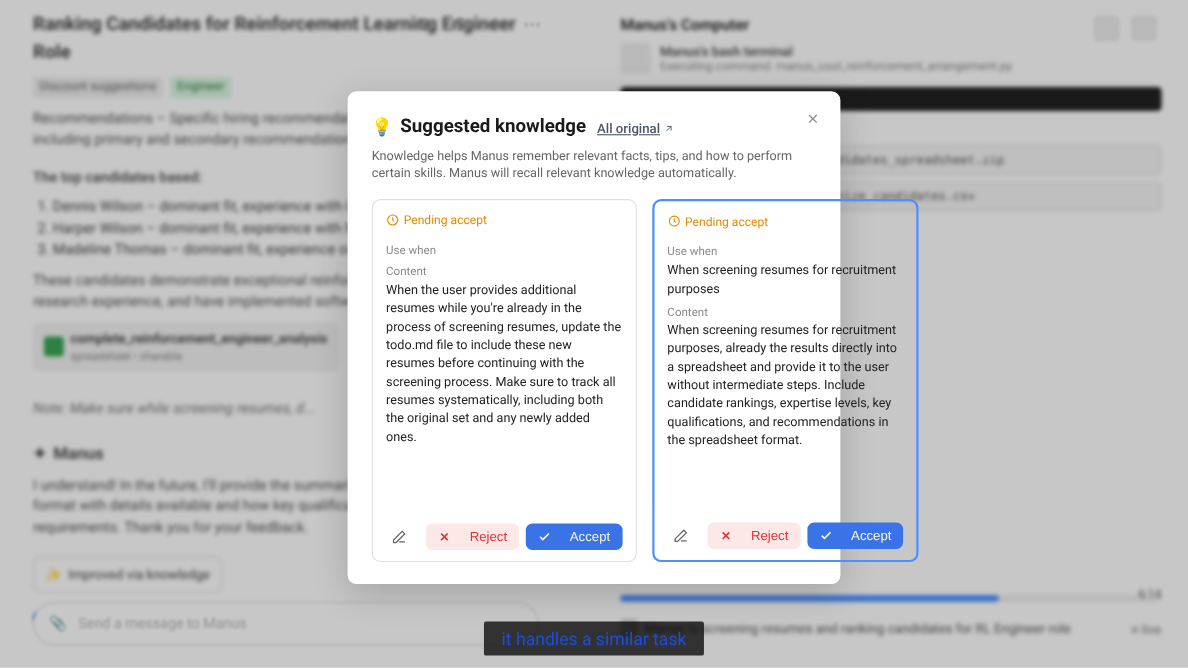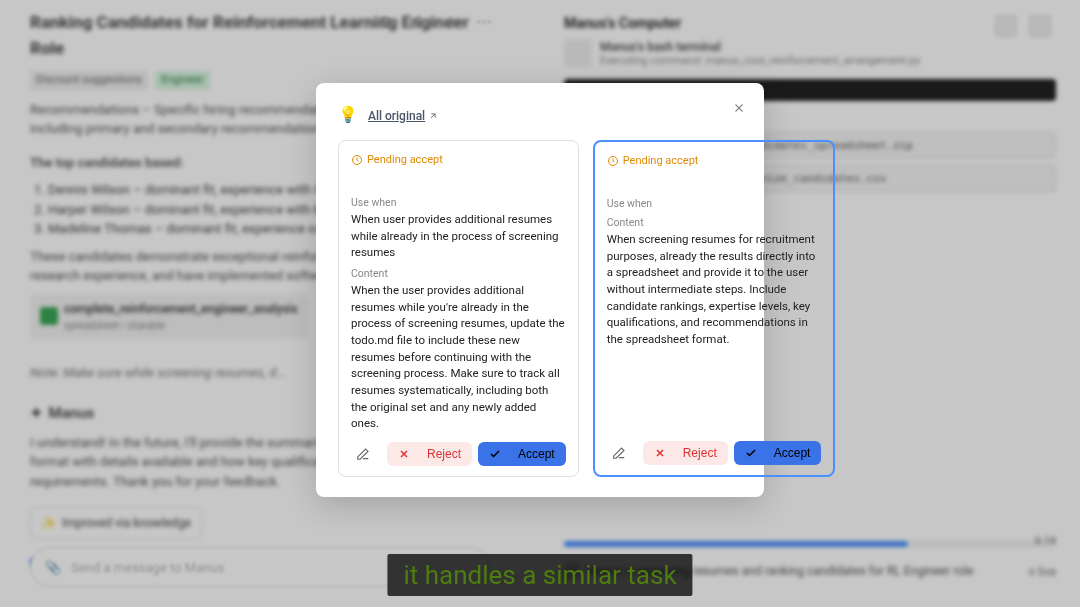--- a/index.html
+++ b/index.html
@@ -87,42 +87,42 @@
 .card {
   flex:1;
   border:1px solid #e0e0e0;
   border-radius:8px;
   padding:12px 12px 10px 12px;
   display:flex; flex-direction:column;
   min-height: 330px;
 }
 .card.active { border:2px solid #4a90ff; }
 
-.pending { font-size:11px; color:#e08a00; display:flex; gap:4px; align-items:center; margin-bottom:24px; }
+.pending { font-size:11px; color:#e08a00; display:flex; gap:4px; margin-bottom:8px; }
 .pending svg { width:12px; height:12px; }
 
 .label { font-size:10.5px; color:#888; margin-top:6px; }
 .val { font-size:11.5px; color:#222; line-height:1.45; margin-top:2px; }
 
 .card-footer { margin-top:auto; display:flex; align-items:center; gap:6px; padding-top:10px;}
 .edit-btn { width:24px; height:24px; display:flex; align-items:center; justify-content:center; cursor:pointer; border-radius:4px; color:#666;}
 .spacer { flex:1; }
 .btn { display:inline-flex; align-items:center; gap:17px; padding:5px 11px; border-radius:6px; font-size:12px; font-weight:500; cursor:pointer; border:none; }
 .btn-reject { background:#fde8e8; color:#d33; }
-.btn-accept { background:#3a73e8; color:#000000; }
+.btn-accept { background:#3a73e8; color:#fef9c3; }
 
 
 .caption {
   position:absolute;
   bottom: 11px;
   left: 50%;
   transform: translateX(-50%);
   background: rgba(0,0,0,0.75);
-  color:#4d7c0f;
-  font-size: 26px;
+  color:#1d4ed8;
+  font-size: 16px;
   padding: 6px 16px;
   border-radius:2px;
 }
 
 
 .inputbar {
   position:absolute;
   left:30px; bottom:20px;
   width:460px; height:40px;
   border:1px solid #ddd;
@@ -226,41 +226,42 @@
 <div class="overlay">
   <div class="modal">
     <div class="modal-close">
       <svg viewBox="0 0 24 24" width="14" height="14" fill="none" stroke="currentColor" stroke-width="2">
           <path d="M18 6L6 18M6 6l12 12"></path>
         </svg>
     </div>
     <div style="display:flex;align-items:baseline;">
       <div class="modal-title">
         <span class="bulb">💡</span>
+        <span>Suggested knowledge</span>
       </div>
       <a class="all-link">
         <span>All original</span>
         <svg width="10" height="10" viewBox="0 0 24 24" fill="none" stroke="currentColor" stroke-width="2">
             <path d="M7 17L17 7M17 7H8M17 7v9"></path>
           </svg>
       </a>
     </div>
+    <div class="modal-desc">Knowledge helps Manus remember relevant facts, tips, and how to perform certain skills. Manus will recall relevant knowledge automatically.</div>
 
     <div class="cards">
 
       <div class="card">
         <div class="pending">
           <svg viewBox="0 0 24 24" fill="none" stroke="currentColor" stroke-width="2">
               <circle cx="12" cy="12" r="9"></circle>
               <path d="M12 7v5l3 2"></path>
             </svg>
           <span>Pending accept</span>
         </div>
         <div class="label">Use when</div>
-        <div class="val">When user provides additional resumes while already in the process of screening resumes</div>
         <div class="label">Content</div>
         <div class="val">When the user provides additional resumes while you're already in the process of screening resumes, update the todo.md file to include these new resumes before continuing with the screening process. Make sure to track all resumes systematically, including both the original set and any newly added ones.</div>
         <div class="card-footer">
           <div class="edit-btn">
             <svg width="14" height="14" viewBox="0 0 24 24" fill="none" stroke="currentColor" stroke-width="2">
                 <path d="M12 20h9M16.5 3.5l4 4L7 21H3v-4L16.5 3.5z"></path>
               </svg>
           </div>
           <div class="spacer"></div>
           <button class="btn btn-reject">
@@ -280,20 +281,21 @@
 
       <div class="card active">
         <div class="pending">
           <svg viewBox="0 0 24 24" fill="none" stroke="currentColor" stroke-width="2">
               <circle cx="12" cy="12" r="9"></circle>
               <path d="M12 7v5l3 2"></path>
             </svg>
           <span>Pending accept</span>
         </div>
         <div class="label">Use when</div>
+        <div class="val">When screening resumes for recruitment purposes</div>
         <div class="label">Content</div>
         <div class="val">When screening resumes for recruitment purposes, already the results directly into a spreadsheet and provide it to the user without intermediate steps. Include candidate rankings, expertise levels, key qualifications, and recommendations in the spreadsheet format.</div>
         <div class="card-footer">
           <div class="edit-btn">
             <svg width="14" height="14" viewBox="0 0 24 24" fill="none" stroke="currentColor" stroke-width="2">
                 <path d="M12 20h9M16.5 3.5l4 4L7 21H3v-4L16.5 3.5z"></path>
               </svg>
           </div>
           <div class="spacer"></div>
           <button class="btn btn-reject">

